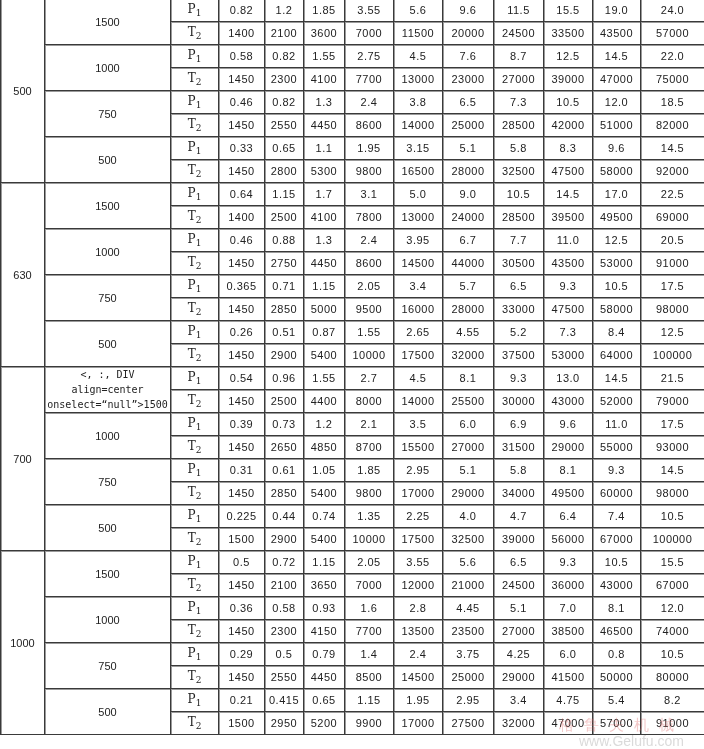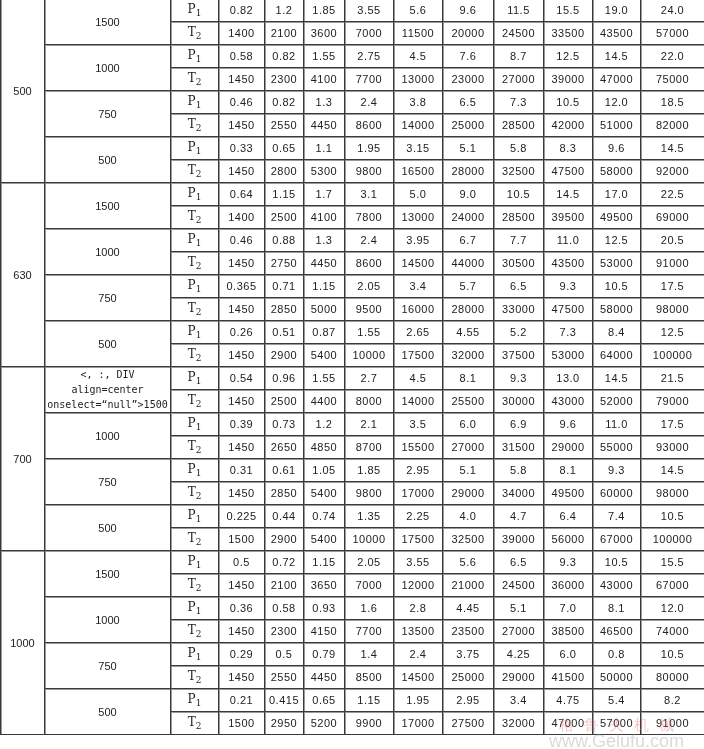--- a/index.html
+++ b/index.html
@@ -32,21 +32,21 @@
     padding-left: 1px;
     margin-top: 12px;
   }
   td.num { font-family: "Liberation Sans", sans-serif; font-size: 11px; letter-spacing: 0.5px; }
   .watermark {
     position: absolute; right: 20px; bottom: 0px;
     font-family: "Liberation Sans", sans-serif; color: rgba(210,120,120,0.35);
     font-size: 18px; pointer-events: none; text-align: right; line-height: 16px;
   }
   .watermark .cn { font-size: 15px; letter-spacing: 10px; color: rgba(220,100,100,0.35); }
-  .watermark .url { color: rgba(150,150,150,0.35); font-size: 18px; }
+  .watermark .url { color: rgba(150,150,150,0.35); font-size: 14px; }
 </style>
 </head>
 <body>
 
 <table class="spec">
   <colgroup>
     <col style="width:44px">
       <col style="width:126px">
       <col style="width:48px">
     <col style="width:46px">

